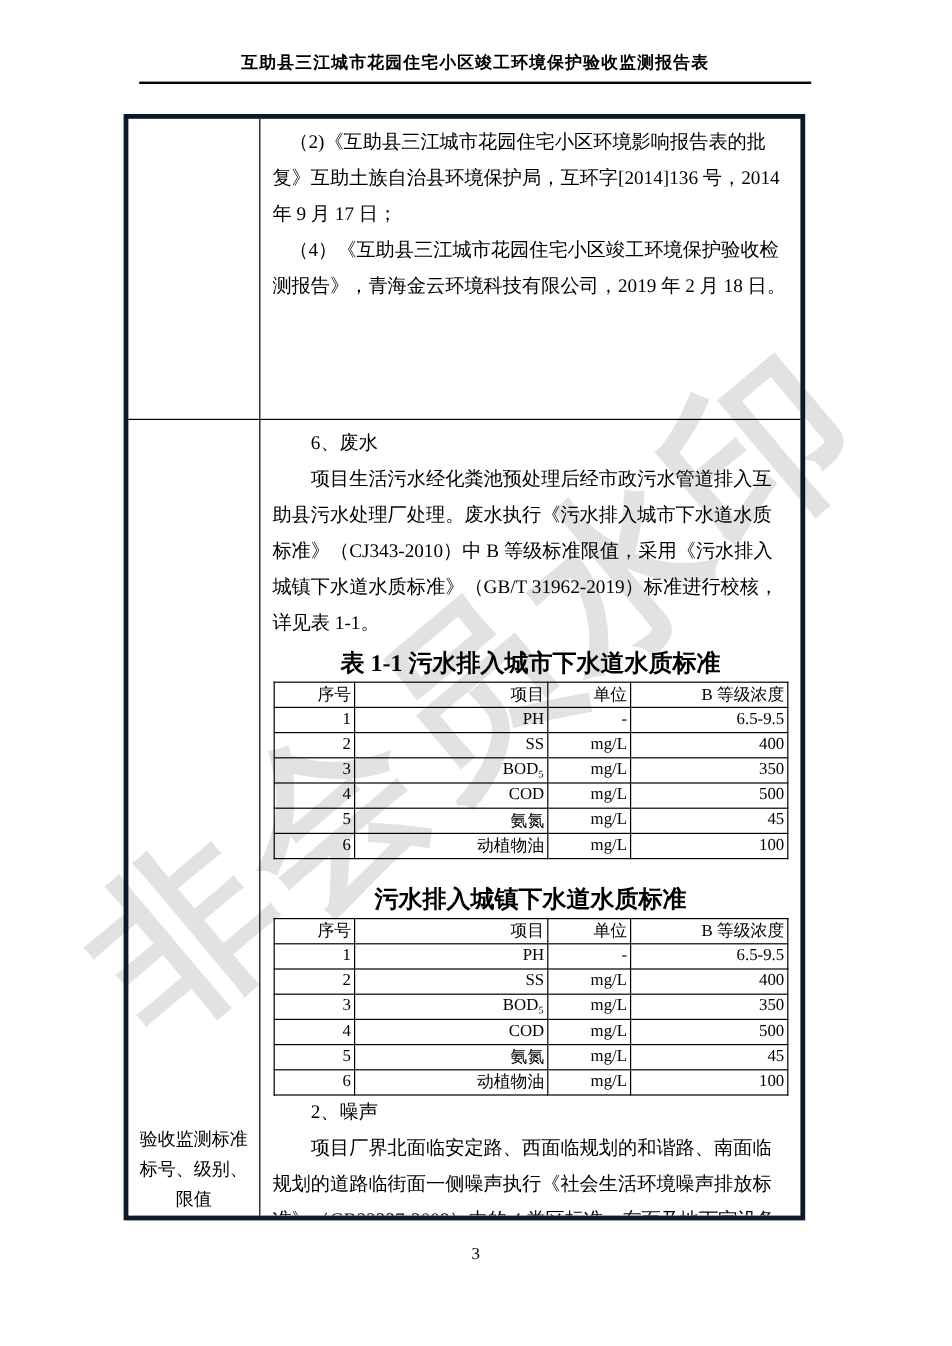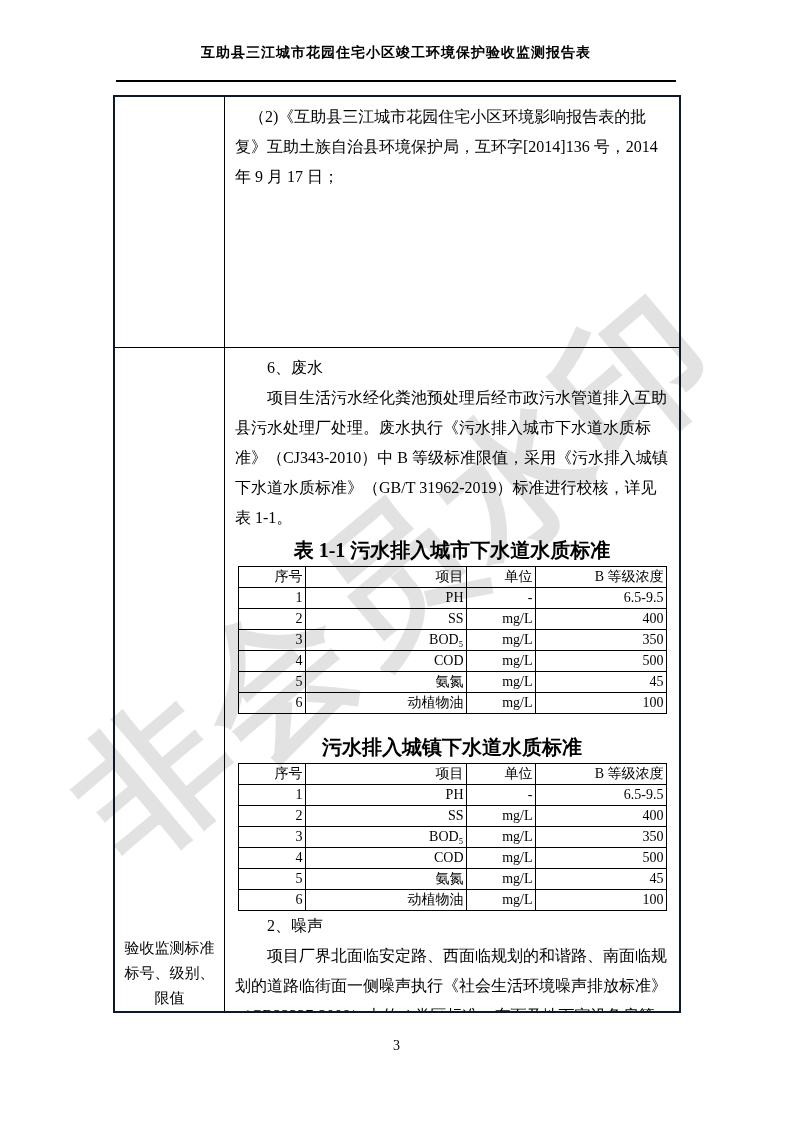--- a/index.html
+++ b/index.html
@@ -26,29 +26,29 @@
     transform-origin:50% 50%;
     z-index:0;
     user-select:none;
   }
   .pageheader {
     position:absolute;
     top:44px; left:116px; width:560px;
     text-align:center;
     font-weight:bold;
     font-size:14px;
-    padding-bottom:18px;
+    padding-bottom:6px;
     border-bottom:2px solid #000;
     z-index:1;
     letter-spacing:1px;
   }
   .doc-table {
     position:absolute;
-    left:113px; top:95px; width:568px;
-    border:2px solid #0f172a;
+    left:103px; top:95px; width:568px;
+    border:4px solid #0f172a;
     box-sizing:border-box;
     z-index:1;
   }
   .trow { display:flex; }
   .trow1 { height:250px; border-bottom:1px solid #000; }
   .trow2 { height:663px; }
   .lcell {
     flex:0 0 110px; width:110px;
     border-right:1px solid #000;
     box-sizing:border-box;
@@ -102,20 +102,21 @@
 <div class="watermark">非会员水印</div>
 
 <div class="pageheader">互助县三江城市花园住宅小区竣工环境保护验收监测报告表</div>
 
 <div class="doc-table">
 
   <div class="trow trow1">
     <div class="lcell"></div>
     <div class="ccell">
       <p class="r1p">（2)《互助县三江城市花园住宅小区环境影响报告表的批复》互助土族自治县环境保护局，互环字[2014]136 号，2014 年 9 月 17 日；</p>
+      <p class="r1p">（4）《互助县三江城市花园住宅小区竣工环境保护验收检测报告》，青海金云环境科技有限公司，2019 年 2 月 18 日。</p>
     </div>
   </div>
 
   <div class="trow trow2">
     <div class="lcell">
       <span>验收监测标准标号、级别、限值</span>
     </div>
     <div class="ccell">
       <p class="heading">6、废水</p>
       <p class="bodyp">项目生活污水经化粪池预处理后经市政污水管道排入互助县污水处理厂处理。废水执行《污水排入城市下水道水质标准》（CJ343-2010）中 B 等级标准限值，采用《污水排入城镇下水道水质标准》（GB/T 31962-2019）标准进行校核，详见表 1-1。</p>

